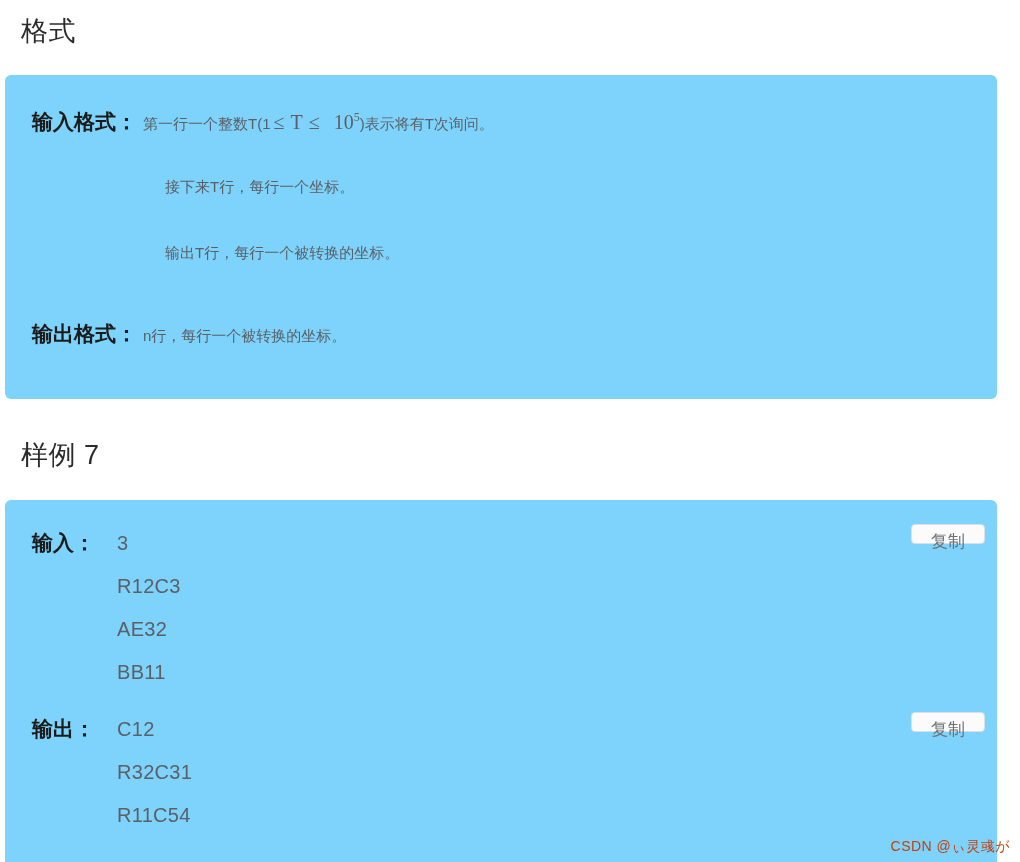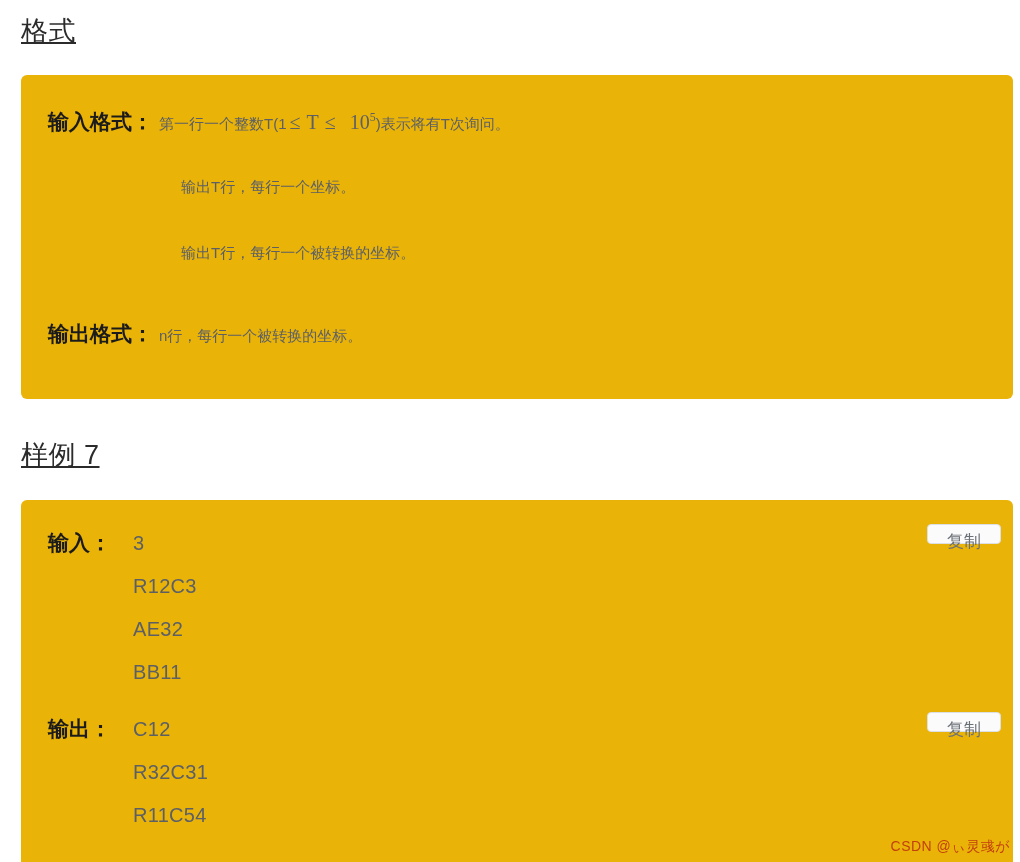--- a/index.html
+++ b/index.html
@@ -18,31 +18,30 @@
 
   
   .section-title {
     font-size: 27px;
     color: #2b2b2b;
     font-weight: 400;
     letter-spacing: 0.5px;
     line-height: 1;
     position: absolute;
     left: 21px;
-    text-decoration: underline;
   }
   #format-title { top: 18px; }
   #sample-title { top: 442px; }
 
   
   .panel {
     position: absolute;
-    left: 21px;
+    left: 5px;
     width: 992px;
-    background: #eab308;
+    background: #7dd3fc;
     border-radius: 6px;
     box-sizing: border-box;
   }
   #format-panel { top: 75px;  height: 324px; }
   #sample-panel { top: 500px; height: 362px; border-bottom-left-radius: 0; border-bottom-right-radius: 0;}
 
   
   .fmt-row {
     position: absolute;
     display: flex;
@@ -155,21 +154,21 @@
     <span class="fmt-label">输入格式：</span>
     <span class="fmt-text">第一行一个整数T(1</span>
     <span class="mathsym fmt-text">≤</span>
     <span class="mathsym fmt-text">T</span>
     <span class="mathsym fmt-text">≤</span>
     <span class="mathnum fmt-text"><span>10</span><sup>5</sup></span>
     <span class="fmt-text">)表示将有T次询问。</span>
   </div>
 
   <div class="fmt-row" id="fmt-line2">
-    <span class="fmt-text">输出T行，每行一个坐标。</span>
+    <span class="fmt-text">接下来T行，每行一个坐标。</span>
   </div>
 
   <div class="fmt-row" id="fmt-line3">
     <span class="fmt-text">输出T行，每行一个被转换的坐标。</span>
   </div>
 
   <div class="fmt-row" id="fmt-out-row">
     <span class="fmt-label">输出格式：</span>
     <span class="fmt-text">n行，每行一个被转换的坐标。</span>
   </div>

